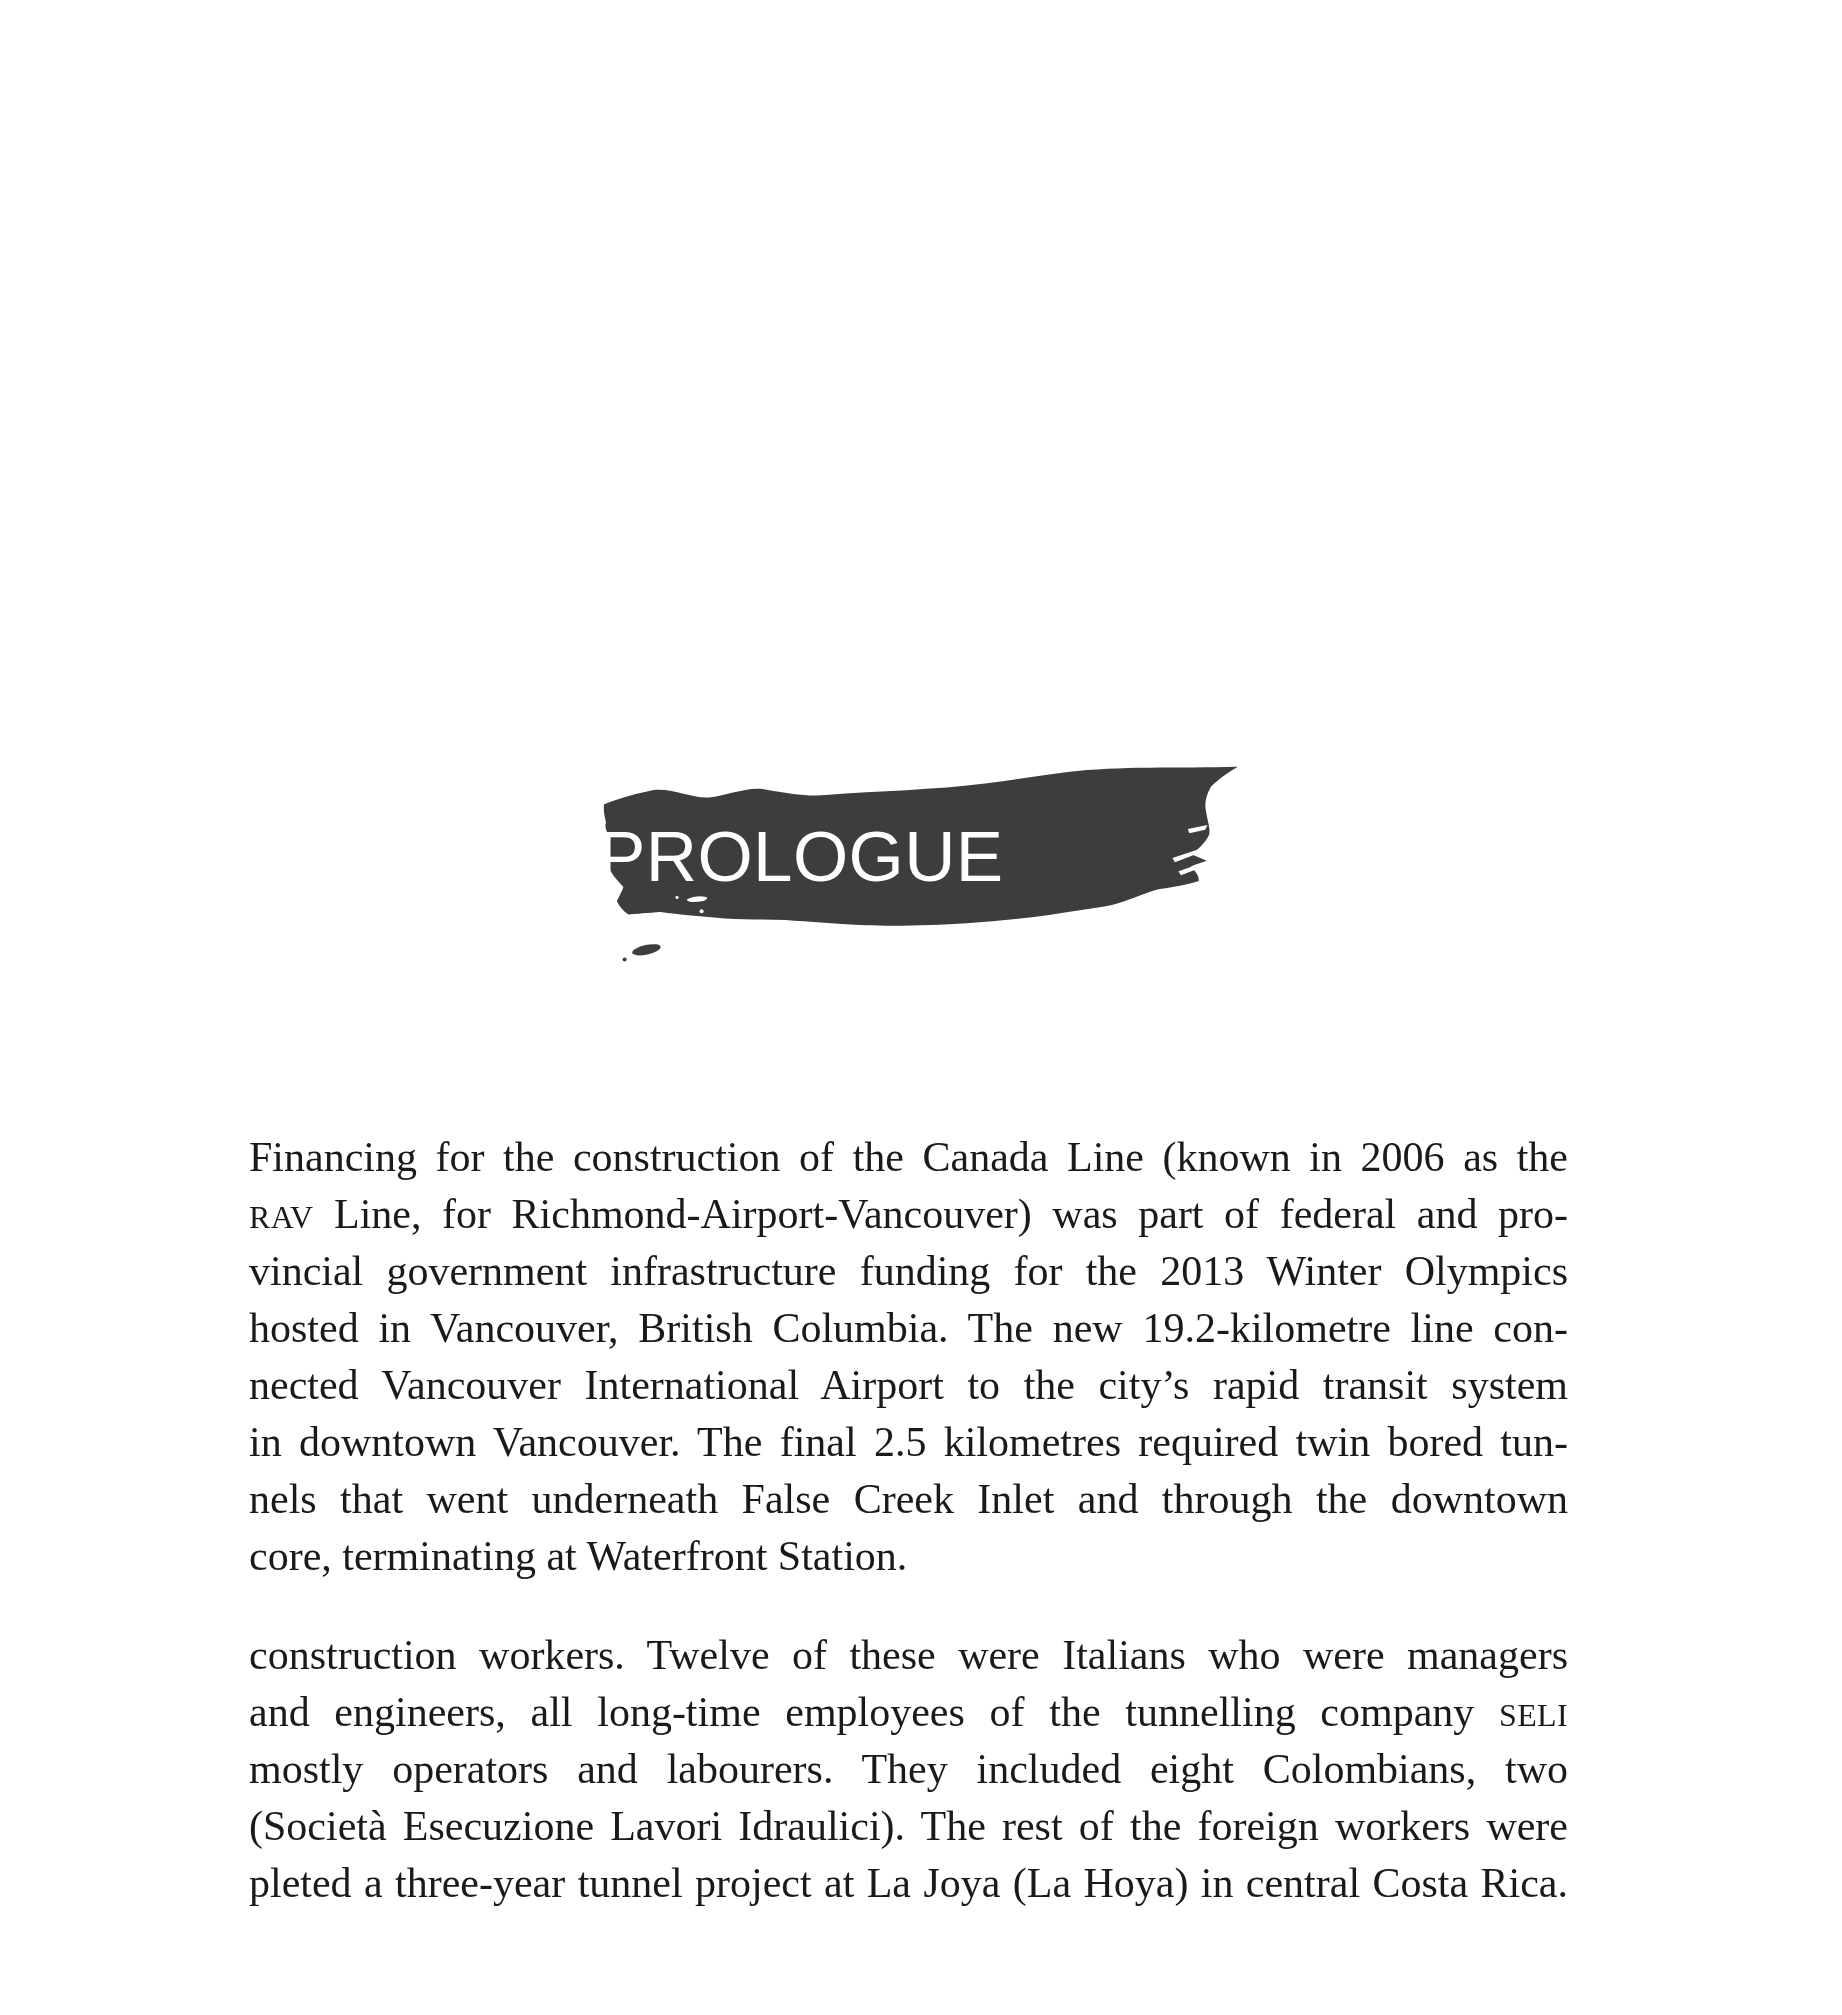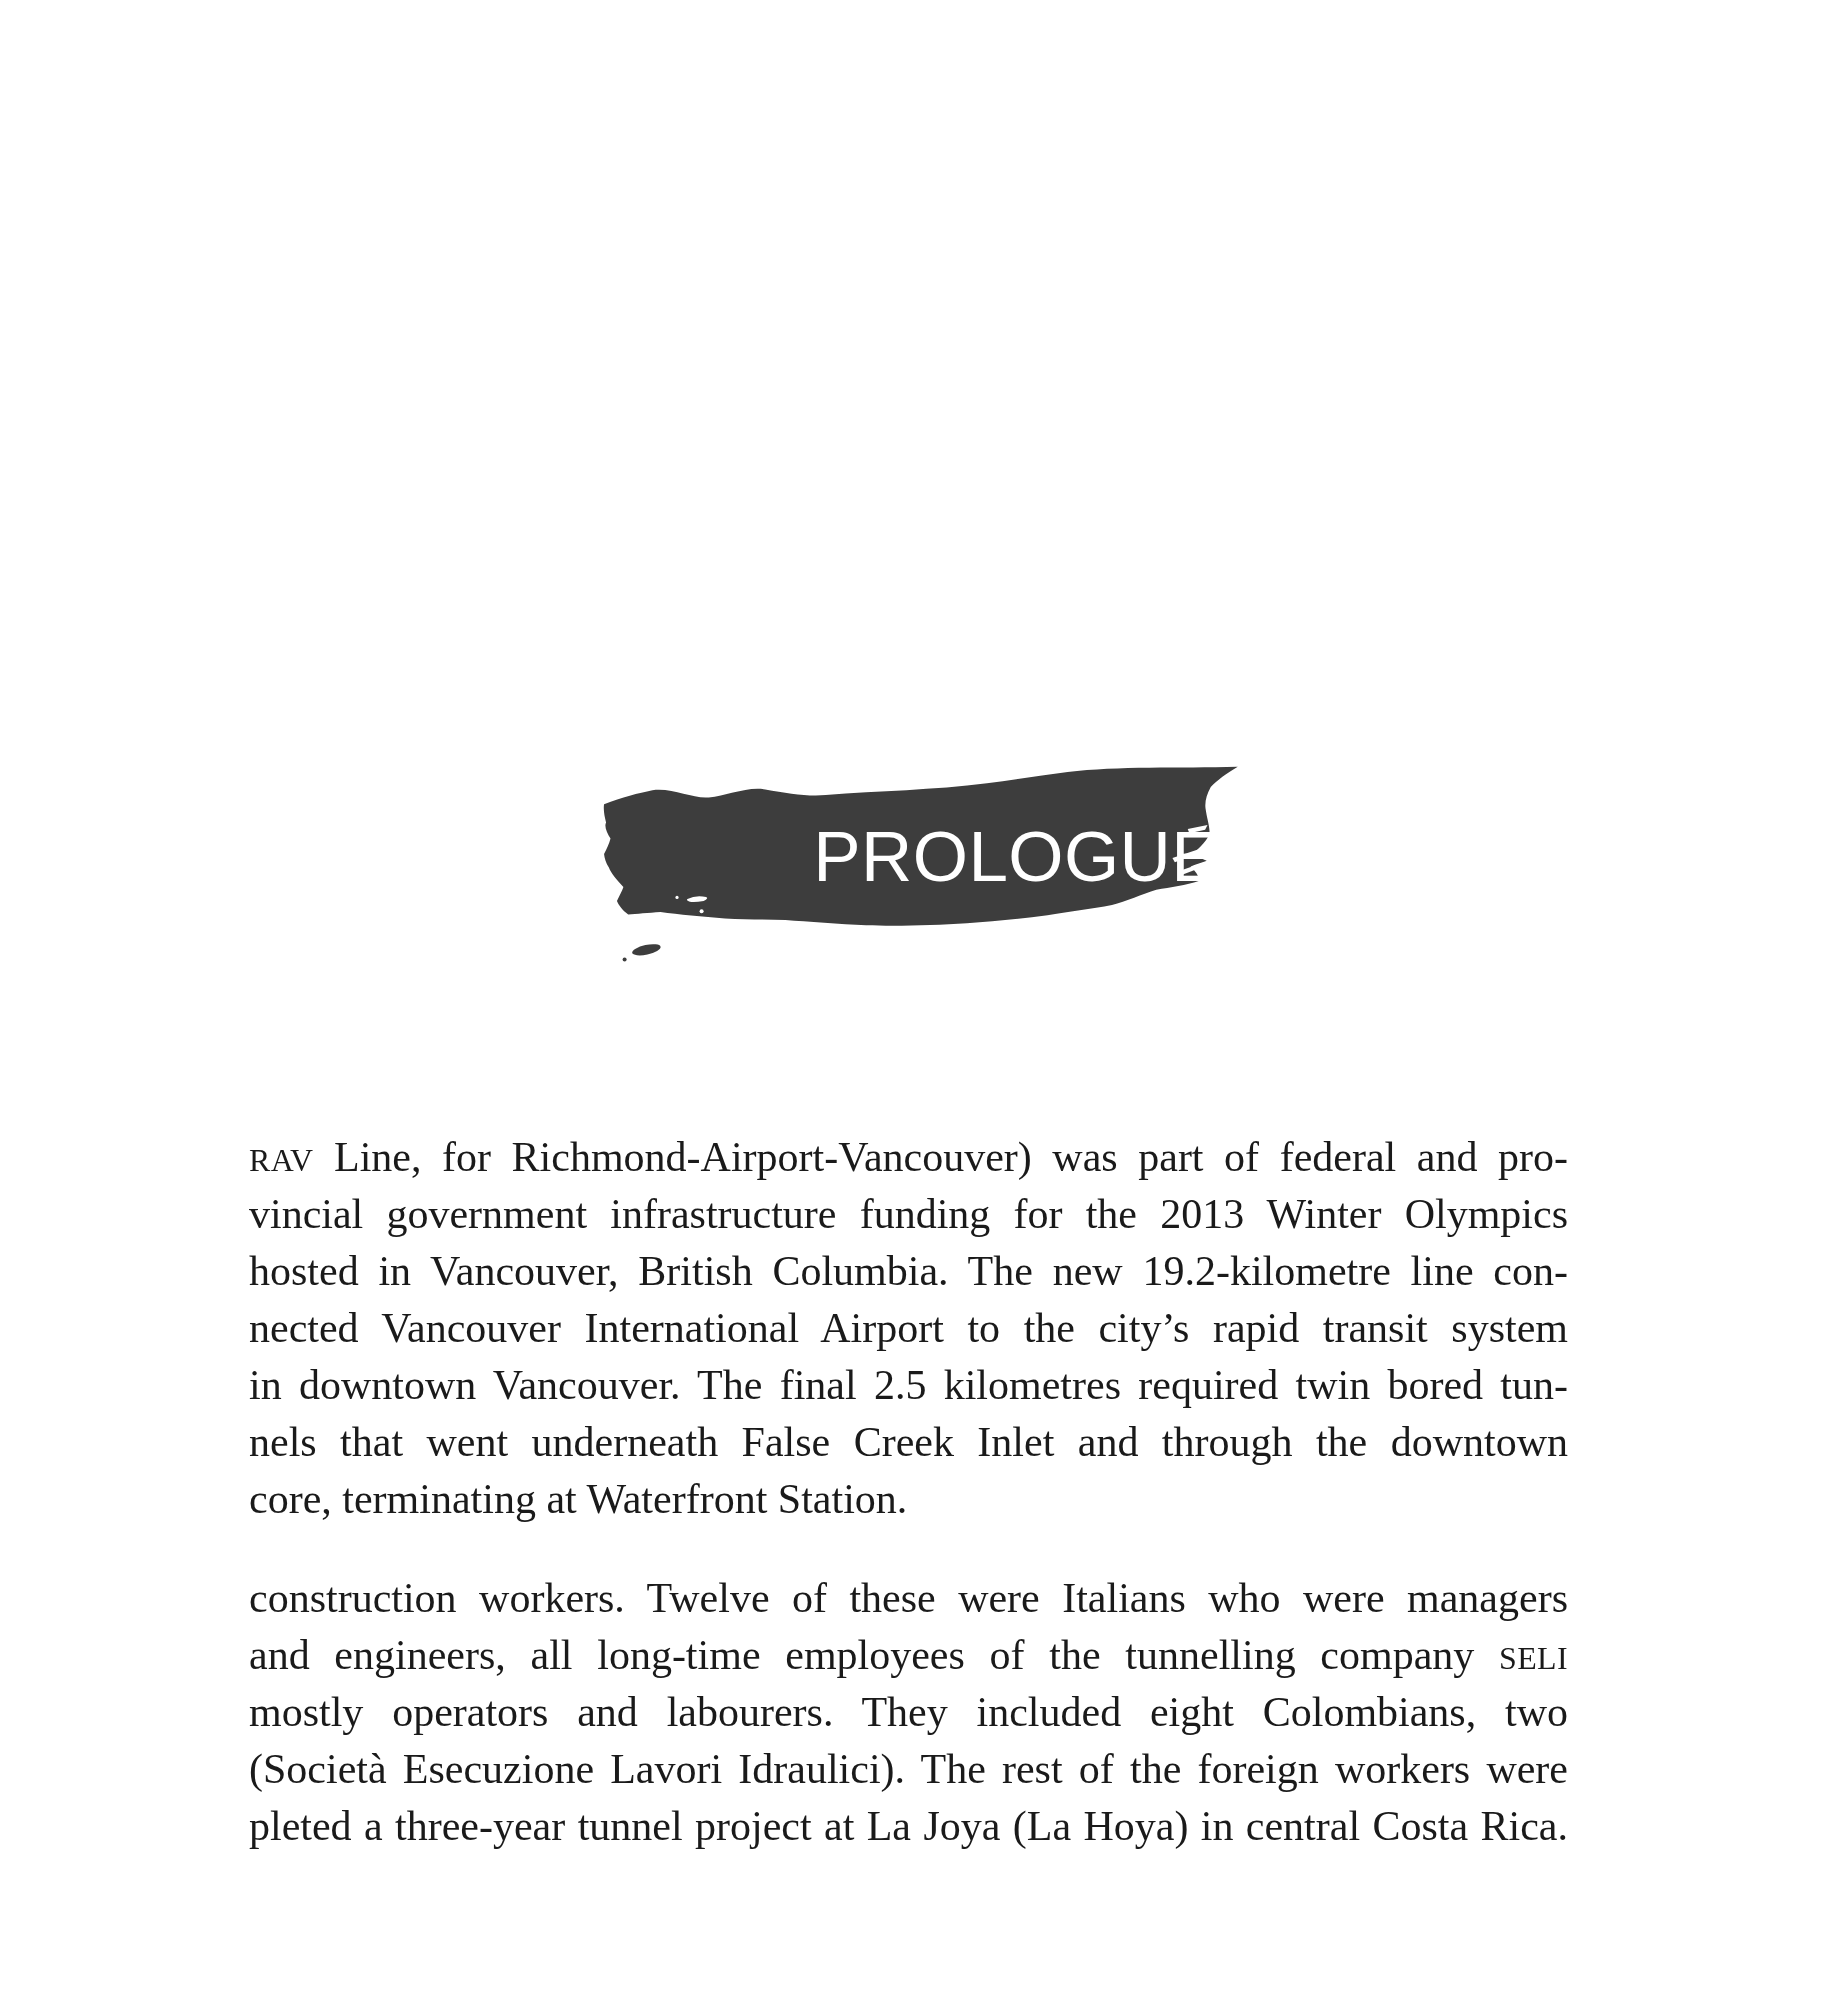--- a/index.html
+++ b/index.html
@@ -30,21 +30,21 @@
     inset: 0;
     width: 100%;
     height: 100%;
     display: block;
   }
   .banner-title {
     position: absolute;
     left: 0;
     top: 56px;
     width: 621px;
-    text-align: right;
+    text-align: left;
     font-family: "Liberation Sans", sans-serif;
     font-size: 71px;
     font-weight: 400;
     letter-spacing: 0.4px;
     line-height: 71px;
     color: #ffffff;
   }
 
   
   .text-block {
@@ -127,20 +127,21 @@
       <ellipse cx="120" cy="458" rx="36" ry="12" transform="rotate(-12 120 458)" fill="#3d3d3d"></ellipse>
       <circle cx="66" cy="482" r="5" fill="#3d3d3d"></circle>
     </svg>
     <div class="banner-title">PROLOGUE</div>
   </div>
 
   <main class="text-block">
 
     <p class="para">
       </p>
+      <div class="line"><span>Financing for the construction of the Canada Line (known in 2006 as the</span></div>
       <div class="line"><span class="sc">RAV</span><span> Line, for Richmond-Airport-Vancouver) was part of federal and pro-</span></div>
       <div class="line"><span>vincial government infrastructure funding for the 2013 Winter Olympics</span></div>
       <div class="line"><span>hosted in Vancouver, British Columbia. The new 19.2-kilometre line con-</span></div>
       <div class="line"><span>nected Vancouver International Airport to the city’s rapid transit system</span></div>
       <div class="line"><span>in downtown Vancouver. The final 2.5 kilometres required twin bored tun-</span></div>
       <div class="line"><span>nels that went underneath False Creek Inlet and through the downtown</span></div>
       <div class="line last-line"><span>core, terminating at Waterfront Station.</span></div>
     <p></p>
 
     <p class="para">

